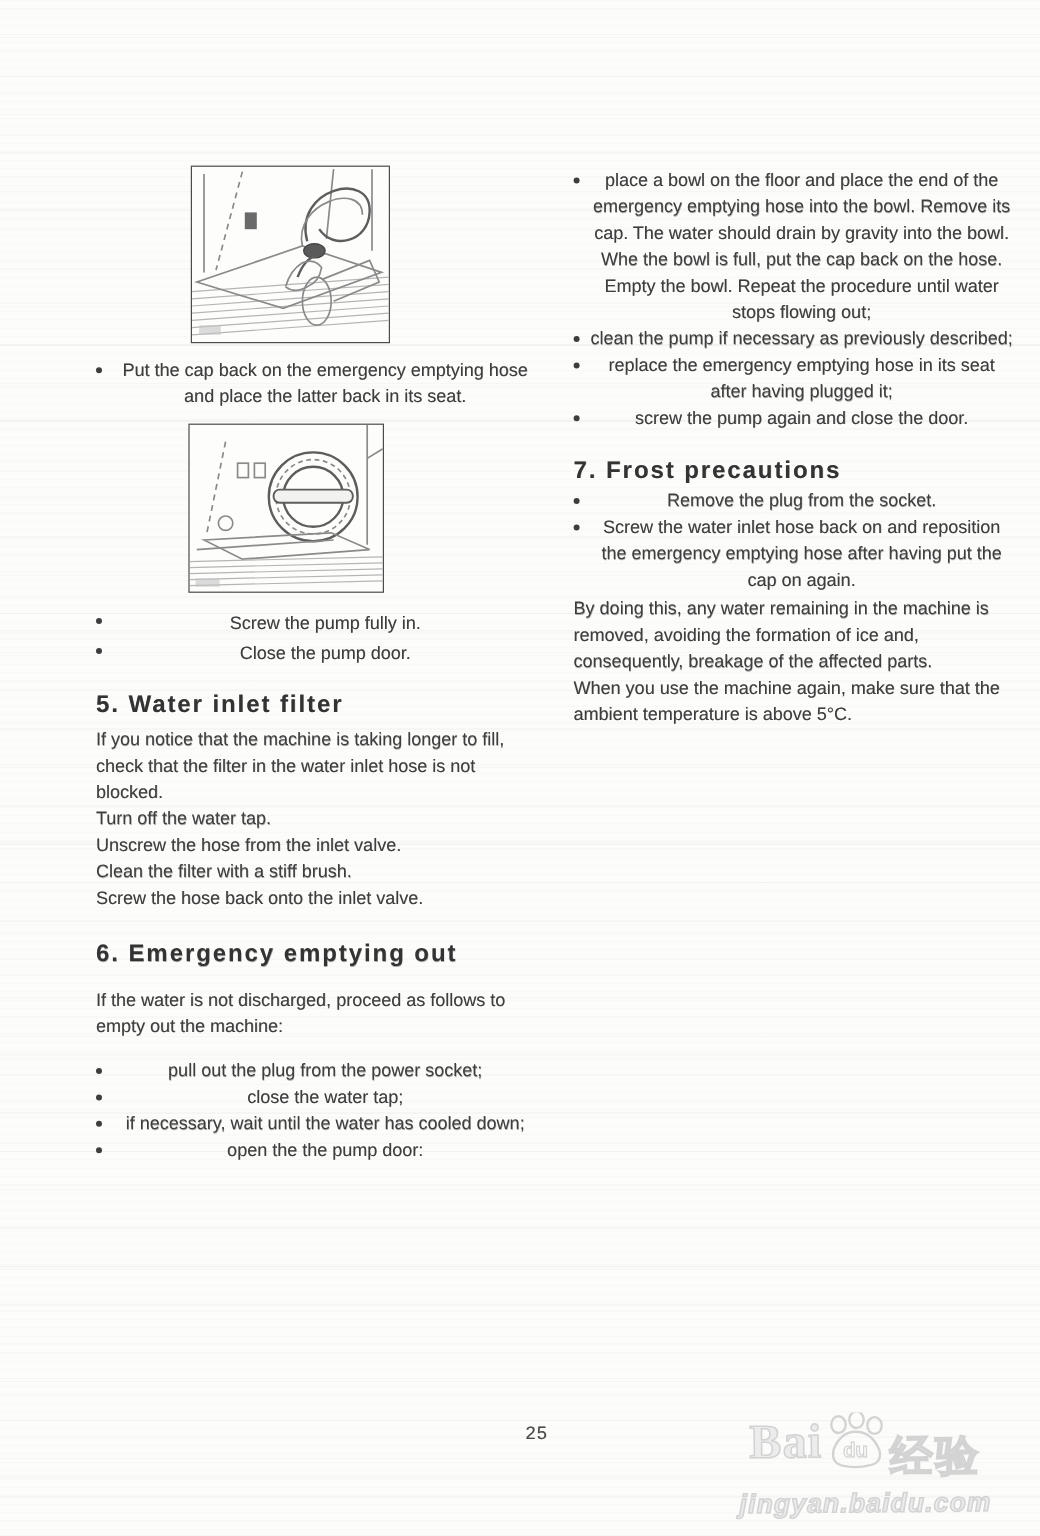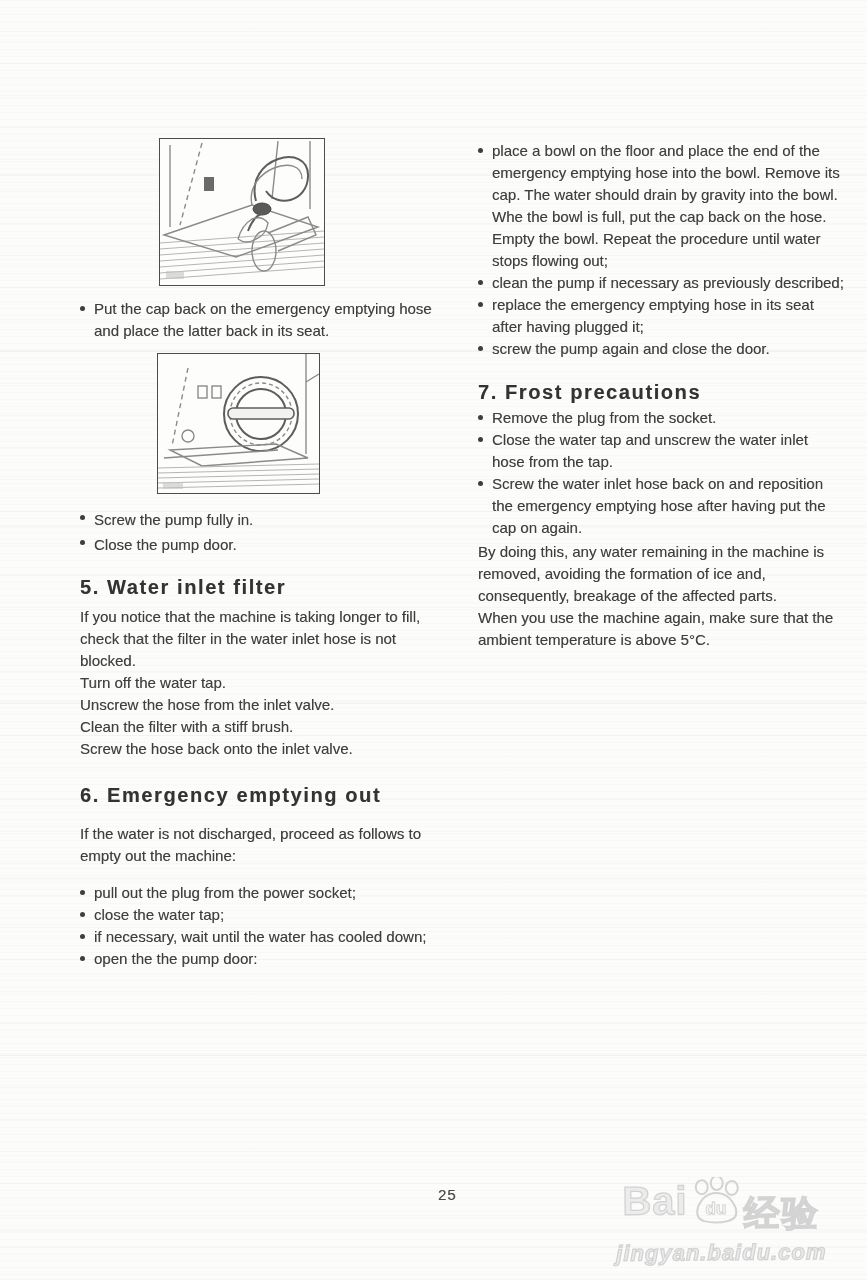--- a/index.html
+++ b/index.html
@@ -22,21 +22,21 @@
   .para{margin:0 0 0 0;}
   h2{
     margin:0;font-size:20px;font-weight:bold;color:#333;
     letter-spacing:1.6px;line-height:24px;
   }
   .bullet{display:flex;gap:9px;align-items:flex-start;}
   .dot{
     width:5px;height:5px;border-radius:50%;background:#3e3e3e;
     margin-top:8px;flex:none;
   }
-  .bullet-text{flex:1;}
+  .bullet-text{flex:1;text-align:center;}
   .fig{
     border:1px solid #4c4c4c;background:#fdfdfc;box-sizing:border-box;
     position:relative;
   }
   .fig svg{display:block;}
   .fig1{width:166px;height:148px;margin-left:79px;}
   .fig2{width:163px;height:141px;margin-left:77px;margin-top:11px;}
   .cap-bullet{margin-top:12px;}
   .fig2-bullets{margin-top:13px;}
   .fig2-bullets .bullet{line-height:25px;}
@@ -56,21 +56,21 @@
   .watermark{
     position:absolute;left:606px;top:1162px;width:230px;text-align:center;
     text-shadow:none;transform:rotate(-0.5deg);user-select:none;
   }
   .wm-line1{display:flex;align-items:center;justify-content:center;gap:2px;}
   .wm-stroke{
     color:#ececec;
     -webkit-text-stroke:1.3px #d3d3d3;
     font-weight:bold;
   }
-  .wm-bai{font-size:40px;letter-spacing:1px;}
+  .wm-bai{font-size:40px;letter-spacing:1px;font-family:Liberation Serif, serif;}
   .wm-cn{font-size:36px;letter-spacing:2px;margin-top:28px;}
   .wm-url{font-size:22px;letter-spacing:1px;margin-top:1px;font-style:italic;}
   .fig-line{stroke:#8a8a8a;fill:none;stroke-width:1.4;}
   .fig-line-dark{stroke:#5d5d5d;fill:none;stroke-width:2;}
   .fig-hatch{stroke:#b5b5b5;stroke-width:1;}
 </style>
 </head>
 <body>
 
 <div class="col col-left body-text">
@@ -202,24 +202,20 @@
       <span class="dot"></span>
       <span class="bullet-text">screw the pump again and close the door.</span>
     </div>
   </div>
 
   <h2 class="sec7-head">7. Frost precautions</h2>
   <div class="sec7-bullets">
     <div class="bullet">
       <span class="dot"></span>
       <span class="bullet-text">Remove the plug from the socket.</span>
-    </div>
-    <div class="bullet">
-      <span class="dot"></span>
-      <span class="bullet-text">Close the water tap and unscrew the water inlet hose from the tap.</span>
     </div>
     <div class="bullet">
       <span class="dot"></span>
       <span class="bullet-text">Screw the water inlet hose back on and reposition the emergency emptying hose after having put the cap on again.</span>
     </div>
   </div>
   <div class="sec7-outro">
     <p class="para">By doing this, any water remaining in the machine is removed, avoiding the formation of ice and, consequently, breakage of the affected parts.</p>
     <p class="para">When you use the machine again, make sure that the ambient temperature is above 5°C.</p>
   </div>

